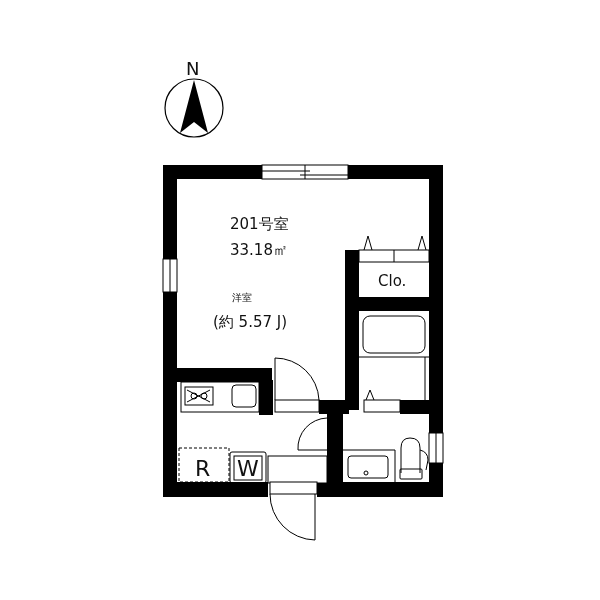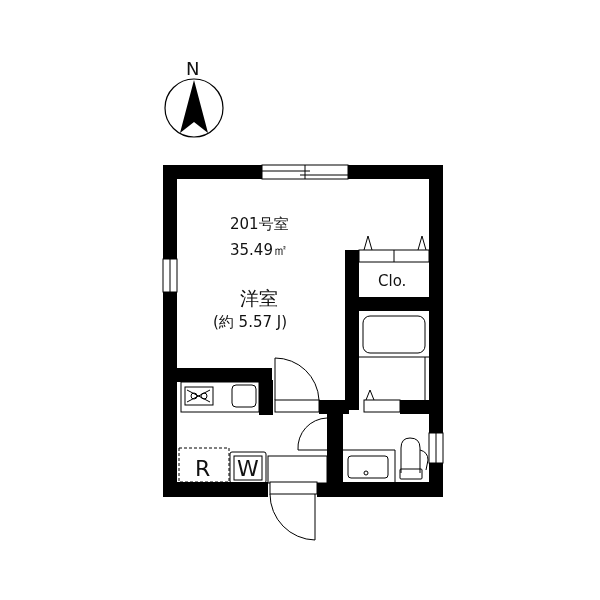--- a/index.html
+++ b/index.html
@@ -1,21 +1,21 @@
 <!DOCTYPE html>
 <html><head>
   <meta charset="utf-8">
   <style>
     html, body { margin: 0; padding: 0; background: #ffffff; }
     body { width: 600px; height: 600px; position: relative; overflow: hidden; font-family: "DejaVu Sans", sans-serif; }
     svg.plan { position: absolute; left: 0; top: 0; width: 600px; height: 600px; }
     .lbl { position: absolute; color: #111; white-space: nowrap; font-family: "DejaVu Sans", sans-serif; }
     .room-no { left: 230px; top: 214px; font-size: 15px; line-height: 20px; }
     .room-area { left: 230px; top: 240px; font-size: 15px; line-height: 20px; }
-    .room-type { left: 240px; top: 288px; font-size: 19px; line-height: 20px; }
+    .room-type { left: 232px; top: 288px; font-size: 10px; line-height: 20px; }
     .room-size { left: 213px; top: 312px; font-size: 15px; line-height: 20px; }
     .clo { left: 378px; top: 272px; font-size: 15px; }
     .north { left: 186px; top: 58px; font-size: 18px; }
     .r-lbl { left: 195px; top: 456px; font-size: 22px; }
     .w-lbl { left: 237px; top: 456px; font-size: 22px; }
   </style>
 </head>
 <body>
 
 <svg class="plan" viewBox="0 0 600 600">
@@ -117,18 +117,18 @@
     <rect x="348" y="456" width="40" height="22" rx="3"></rect>
     <circle cx="366" cy="473" r="2"></circle>
     <path d="M401,473 L401,448 Q401,438 410,438 Q420,438 420,448 L420,473"></path>
     <rect x="400" y="469" width="22" height="10" rx="1"></rect>
     <path d="M420,450 Q428,452 428,460 L426,470"></path>
   </g>
 </svg>
 
 <div class="lbl north">N</div>
 <div class="lbl room-no">201号室</div>
-<div class="lbl room-area">35.49㎡</div>
+<div class="lbl room-area">33.18㎡</div>
 <div class="lbl room-type">洋室</div>
 <div class="lbl room-size">(約  5.57  J)</div>
 <div class="lbl clo">Clo.</div>
 <div class="lbl r-lbl">R</div>
 <div class="lbl w-lbl">W</div>
 
 </body></html>

